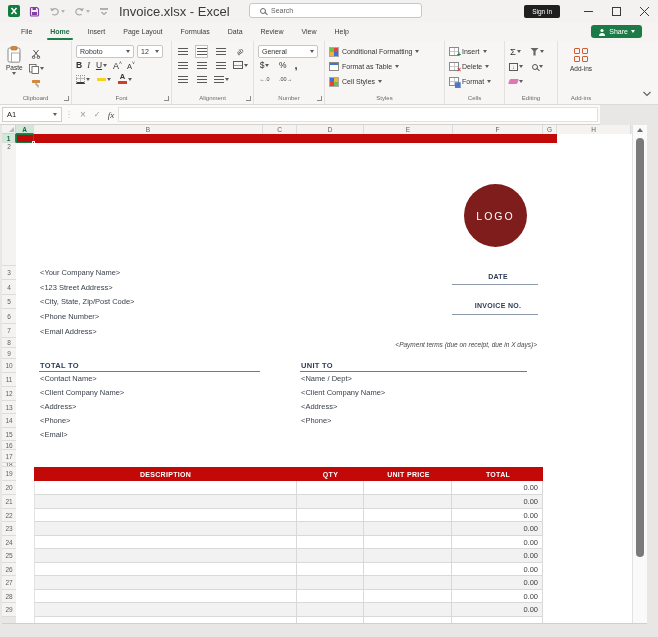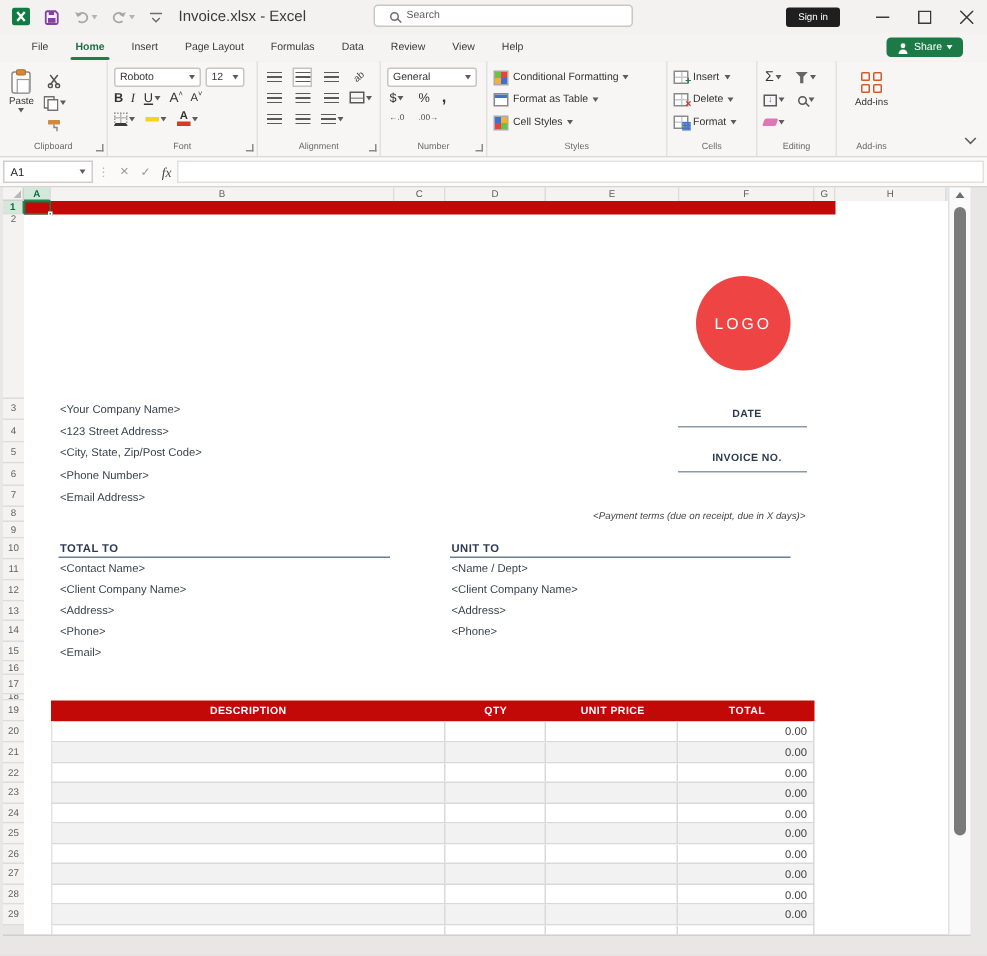--- a/index.html
+++ b/index.html
@@ -4,21 +4,21 @@
 <style>
   html,body{margin:0;padding:0;background:#d8d6d5;}
   *{box-sizing:border-box;font-family:"Liberation Sans",sans-serif;}
   #win{position:relative;width:658px;height:637px;background:#e9e7e6;overflow:hidden;}
   .abs{position:absolute;}
 
   
   .titlebar{position:absolute;left:0;top:0;width:658px;height:22px;background:#f4f2f1;display:flex;align-items:center;}
   .qat{display:flex;align-items:center;gap:9px;padding-left:8px;}
   .qbtn{display:flex;align-items:center;gap:1px;}
-  .doc-title{font-size:10px;color:#3a3a3a;margin-left:10px;white-space:nowrap;}
+  .doc-title{font-size:13px;color:#3a3a3a;margin-left:10px;white-space:nowrap;}
   .searchbox{position:absolute;left:249px;top:3px;width:173px;height:15px;background:#fff;border:1px solid #c9c7c5;border-radius:3px;display:flex;align-items:center;gap:5px;padding-left:10px;}
   .searchbox span{font-size:7px;color:#5f5f5f;}
   .tb-right{position:absolute;right:0;top:0;height:22px;display:flex;align-items:center;}
   .signin{background:#1f1f1f;color:#fff;font-size:6.5px;padding:3px 8px;border-radius:2px;margin-right:14px;}
   .winbtn{width:28px;height:22px;display:flex;align-items:center;justify-content:center;}
 
   
   .tabsrow{position:absolute;left:0;top:22px;width:658px;height:19px;background:#f6f4f3;display:flex;align-items:center;padding-left:12px;}
   .rtab{font-size:7px;color:#3b3b3b;padding:4px 9px;position:relative;white-space:nowrap;}
   .rtab.active{color:#1e6f43;font-weight:bold;}
@@ -45,21 +45,21 @@
   .ico-table{width:10px;height:9px;border:1px solid #8a8a8a;background:linear-gradient(#4472c4 0 2.5px,#fff 2.5px);}
   .ico-funnel{width:9px;height:8px;background:#666;clip-path:polygon(0 0,100% 0,62% 45%,62% 100%,38% 100%,38% 45%);}
   .ico-mag{width:6px;height:6px;border:1.2px solid #555;border-radius:50%;position:relative;}
   .ico-mag i{position:absolute;width:4px;height:1.2px;background:#555;transform:rotate(45deg);right:-3px;bottom:-1.5px;}
   .ico-eraser{width:9px;height:5px;background:#e077b5;transform:skewX(-20deg);border-radius:1px;}
   .ico-addins{display:grid;grid-template-columns:6px 6px;grid-template-rows:6px 6px;gap:1.5px;}
   .ico-addins i{border:1.5px solid #cf5b33;border-radius:1px;}
   .overlay-glyph{position:absolute;font-size:7px;font-weight:bold;right:-3px;bottom:-3px;line-height:6px;}
 
   
-  .fbar{position:absolute;left:0;top:105px;width:658px;height:20px;background:#fbfaf9;border-bottom:1px solid #d5d3d1;display:flex;align-items:center;}
+  .fbar{position:absolute;left:0;top:105px;width:600px;height:20px;background:#fbfaf9;border-bottom:1px solid #d5d3d1;display:flex;align-items:center;}
   .namebox{margin-left:2px;width:60px;height:15px;background:#fff;border:1px solid #d0cecd;display:flex;align-items:center;justify-content:space-between;padding:0 4px;font-size:7.5px;color:#222;}
   .fico{width:14px;text-align:center;font-size:8px;color:#9a9a9a;}
   .finput{flex:1;height:15px;background:#fff;border:1px solid #e3e1df;margin-right:2px;font-size:7.5px;color:#222;padding:0 4px;}
 
   
   .colhdr{position:absolute;top:125px;height:9px;background:#f4f3f2;border-right:1px solid #dcdcdc;font-size:6.5px;color:#5f5f5f;display:flex;align-items:center;justify-content:center;line-height:9px;}
   .colhdr.sel{background:#d3e8da;color:#0e6b3d;border-bottom:1.5px solid #1e8a52;font-weight:bold;}
   .rowhdr{position:absolute;left:2px;width:14px;background:#f4f3f2;border-bottom:1px solid #dcdcdc;font-size:6.5px;color:#5f5f5f;display:flex;align-items:center;justify-content:center;overflow:hidden;}
   .rowhdr.sel{background:#d3e8da;color:#0e6b3d;border-right:1.5px solid #1e8a52;font-weight:bold;}
   .corner{position:absolute;left:2px;top:125px;width:14px;height:9px;background:#f4f3f2;border-right:1px solid #d0d0d0;border-bottom:1px solid #d0d0d0;}
@@ -70,21 +70,21 @@
   
   .vscroll{position:absolute;left:632px;top:125px;width:15px;height:498px;background:#fafafa;border-left:1px solid #e2e2e2;}
   .vthumb{position:absolute;left:3px;top:13px;width:8px;height:419px;background:#7a7a7a;border-radius:4px;}
   .uparrow{position:absolute;left:4px;top:3px;width:0;height:0;border-left:3.5px solid transparent;border-right:3.5px solid transparent;border-bottom:4px solid #6d6d6d;}
 
   
   .banner{position:absolute;left:16px;top:134px;width:541px;height:9px;background:#c30808;}
   .a1sel{position:absolute;left:16px;top:134px;width:18px;height:9px;border:1.5px solid #1a7a46;}
   .a1sel i{position:absolute;right:-2px;bottom:-2px;width:3px;height:3px;background:#1a7a46;border:1px solid #fff;}
   .inv-title{position:absolute;left:46px;top:201px;font-size:21px;font-weight:300;letter-spacing:1.5px;color:#8c8c8c;}
-  .logo{position:absolute;left:464px;top:184px;width:63px;height:63px;border-radius:50%;background:#ef4444;display:flex;align-items:center;justify-content:center;color:#fff;font-size:10.5px;letter-spacing:2px;}
+  .logo{position:absolute;left:464px;top:184px;width:63px;height:63px;border-radius:50%;background:#7f1d1d;display:flex;align-items:center;justify-content:center;color:#fff;font-size:10.5px;letter-spacing:2px;}
   .ph{position:absolute;font-size:7.5px;color:#3b414c;font-weight:500;white-space:nowrap;}
   .navlbl{position:absolute;font-size:7px;font-weight:bold;color:#2c3a52;letter-spacing:.3px;white-space:nowrap;}
   .thinline{position:absolute;height:1px;background:#8b99ab;}
   .payterms{position:absolute;left:300px;top:341px;width:237px;text-align:right;font-size:6.5px;font-style:italic;color:#474747;white-space:nowrap;}
   .thead{position:absolute;left:34px;top:467px;width:509px;height:14px;background:#c30808;display:flex;}
   .thead div{color:#fff;font-size:7px;font-weight:bold;letter-spacing:.3px;display:flex;align-items:center;justify-content:center;}
   .trow{position:absolute;left:34px;width:509px;display:flex;border-bottom:1px solid #d9d9d9;border-left:1px solid #e3e3e3;border-right:1px solid #d9d9d9;background:#fff;}
   .trow.alt{background:#f2f2f2;}
   .trow div{height:100%;border-right:1px solid #d9d9d9;}
   .trow div:last-child{border-right:none;display:flex;align-items:center;justify-content:flex-end;padding-right:4px;font-size:7.5px;color:#3d3d3d;}

